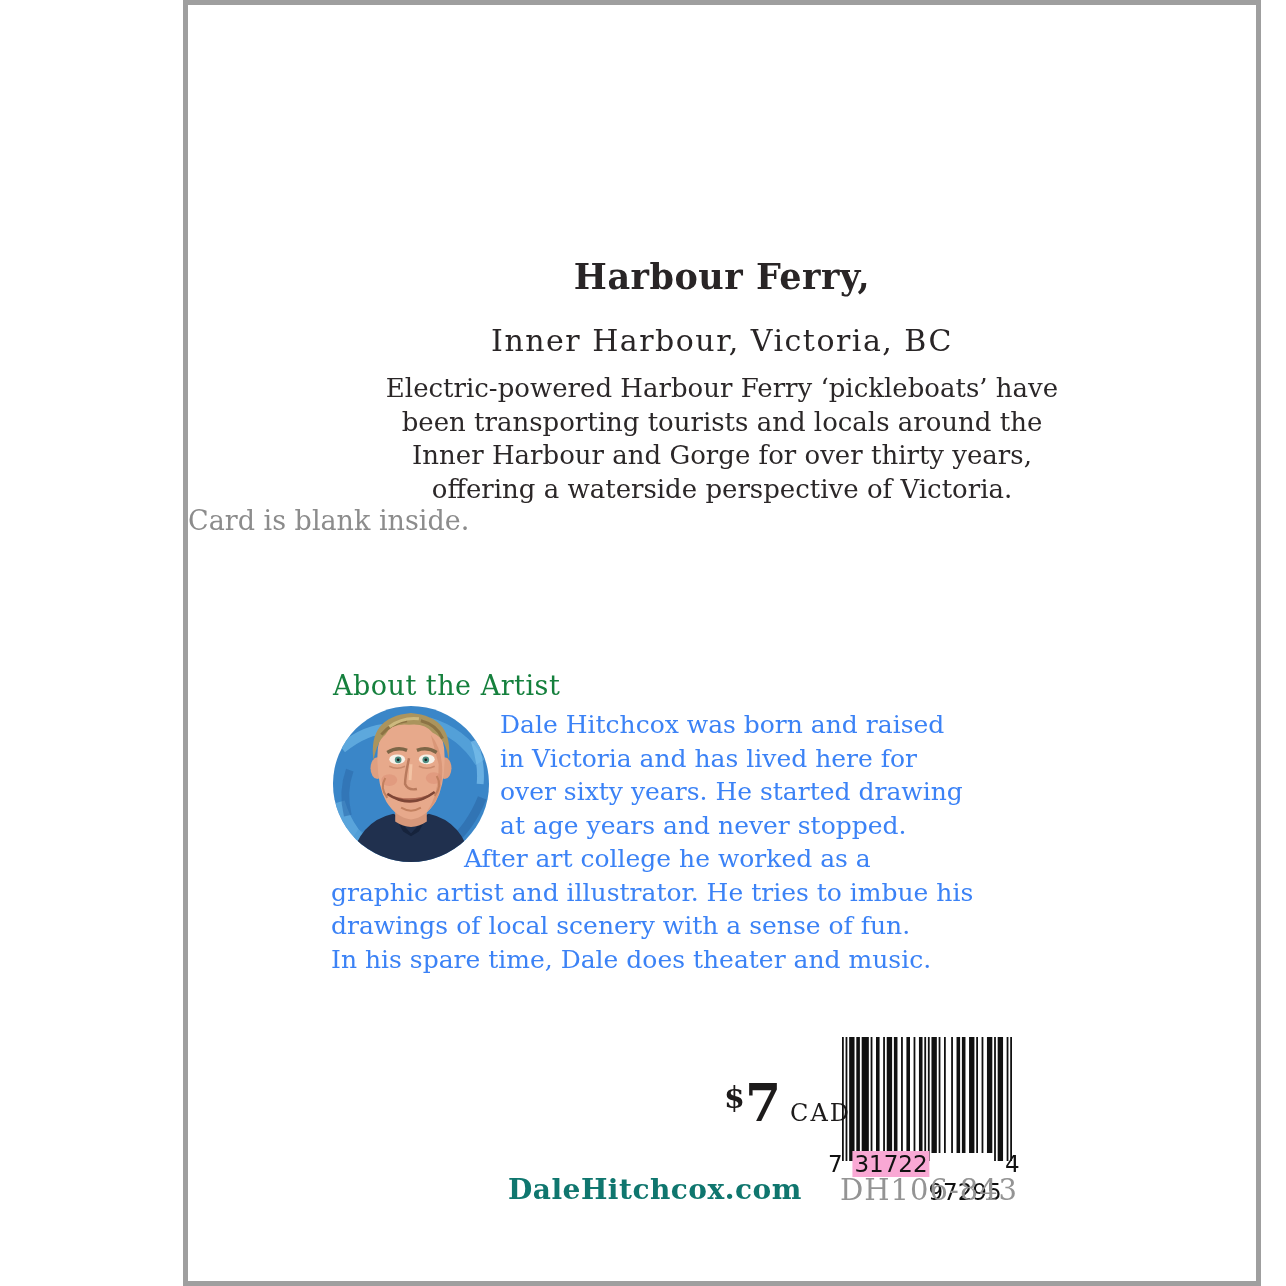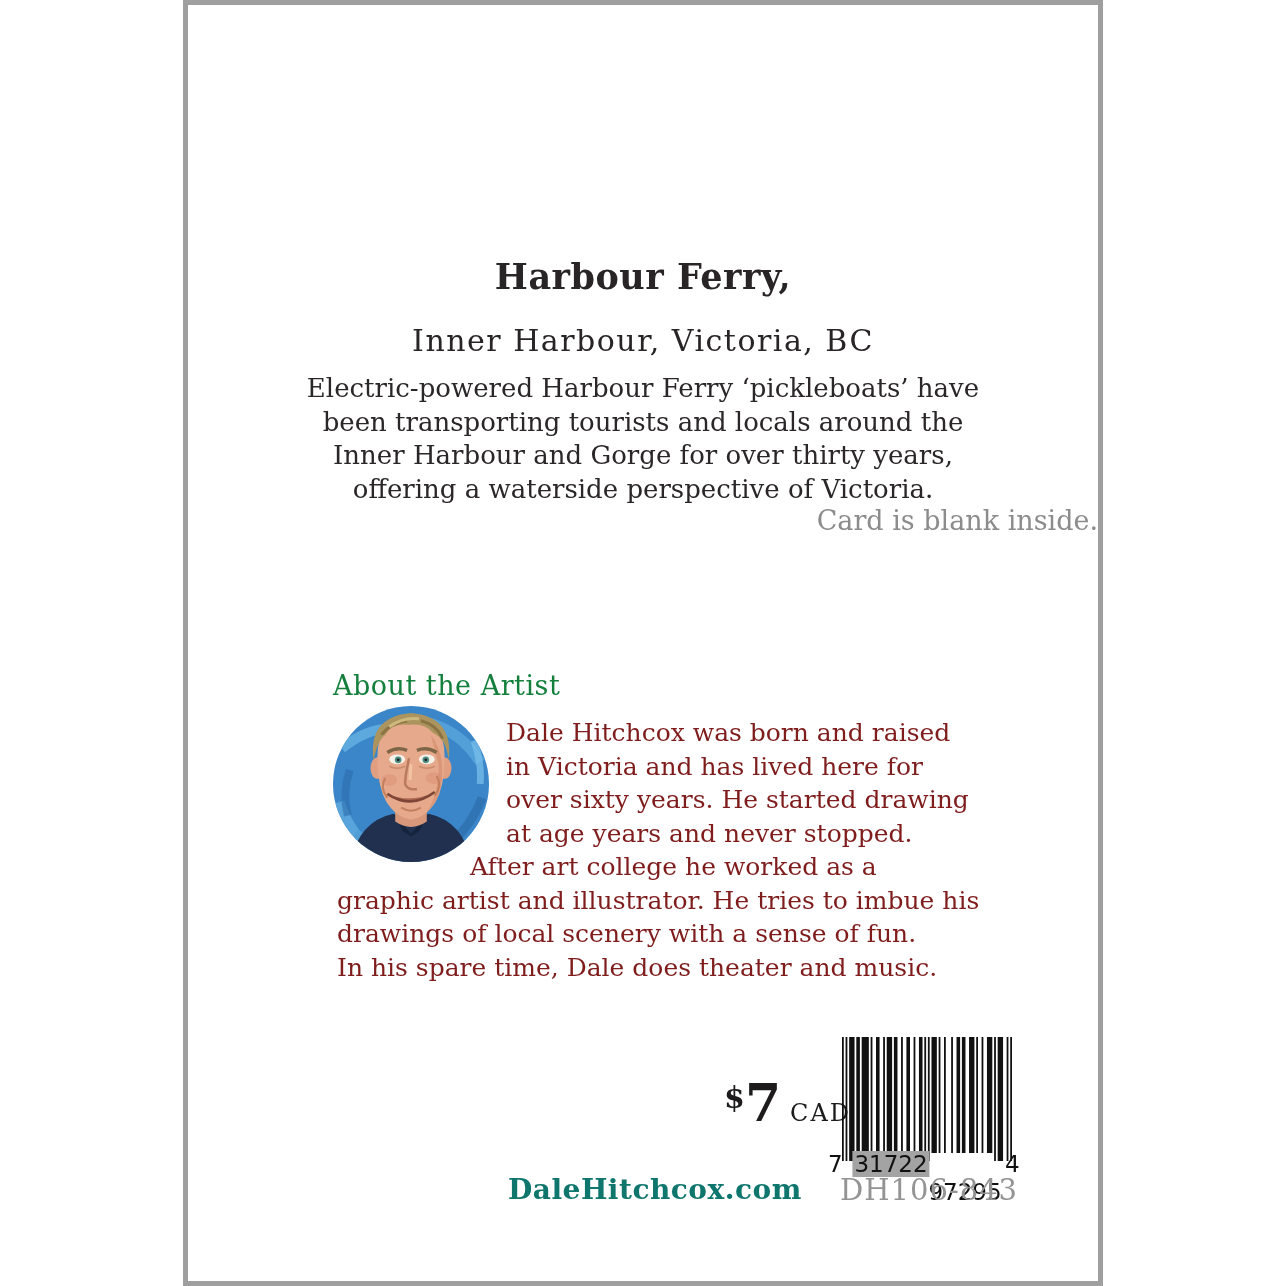--- a/index.html
+++ b/index.html
@@ -14,21 +14,21 @@
   .page {
     position: relative;
     width: 1286px;
     height: 1286px;
     background: #ffffff;
   }
   .card {
     position: absolute;
     left: 183px;
     top: 0;
-    width: 920px;
+    width: 1078px;
     height: 1286px;
     background: #ffffff;
     border: 5px solid #9f9f9f;
     box-sizing: border-box;
   }
   .card-inner { position: relative; width: 100%; height: 100%; }
 
   
   .header-block {
     position: absolute;
@@ -55,21 +55,21 @@
     font-size: 26px;
     line-height: 33.5px;
     white-space: nowrap;
     color: #2b2728;
   }
   .blank-note {
     position: absolute;
     top: 500px;
     left: 0;
     width: 100%;
-    text-align: right;
+    text-align: left;
     font-size: 27px;
     color: #8c8c8c;
   }
 
   
   .about-heading {
     position: absolute;
     left: 145px;
     top: 665px;
     font-size: 27px;
@@ -78,25 +78,24 @@
   }
   .portrait {
     position: absolute;
     left: 144px;
     top: 700px;
     width: 158px;
     height: 158px;
   }
   .bio {
     position: absolute;
-    left: 149px;
+    left: 143px;
     top: 703px;
     width: 740px;
-    color: #7f1d1d;
-    margin-top: 8px;
+    color: #3b82f6;
   }
   .bio-line {
     font-size: 25px;
     line-height: 33.5px;
     white-space: nowrap;
   }
   .bio-line.ind-a { margin-left: 169px; }
   .bio-line.ind-b { margin-left: 133px; }
 
   
@@ -142,21 +141,21 @@
   }
   .bc-digit {
     position: absolute;
     top: 114px;
     font-family: "DejaVu Sans", sans-serif;
     font-size: 23px;
     color: #111111;
     background: transparent;
   }
   .bc-left  { left: 0px; }
-  .bc-g1    { left: 63px;  transform: translateX(-50%); background:#a3a3a3; padding:0 2px; }
+  .bc-g1    { left: 63px;  transform: translateX(-50%); background:#f9a8d4; padding:0 2px; }
   .bc-g2    { left: 137px; transform: translateX(-50%); background:#fff; padding:0 2px;margin-top:28px; }
   .bc-right { left: 177px; }
 
   
   .website {
     position: absolute;
     left: 320px;
     top: 1168px;
     font-size: 28px;
     font-weight: bold;

